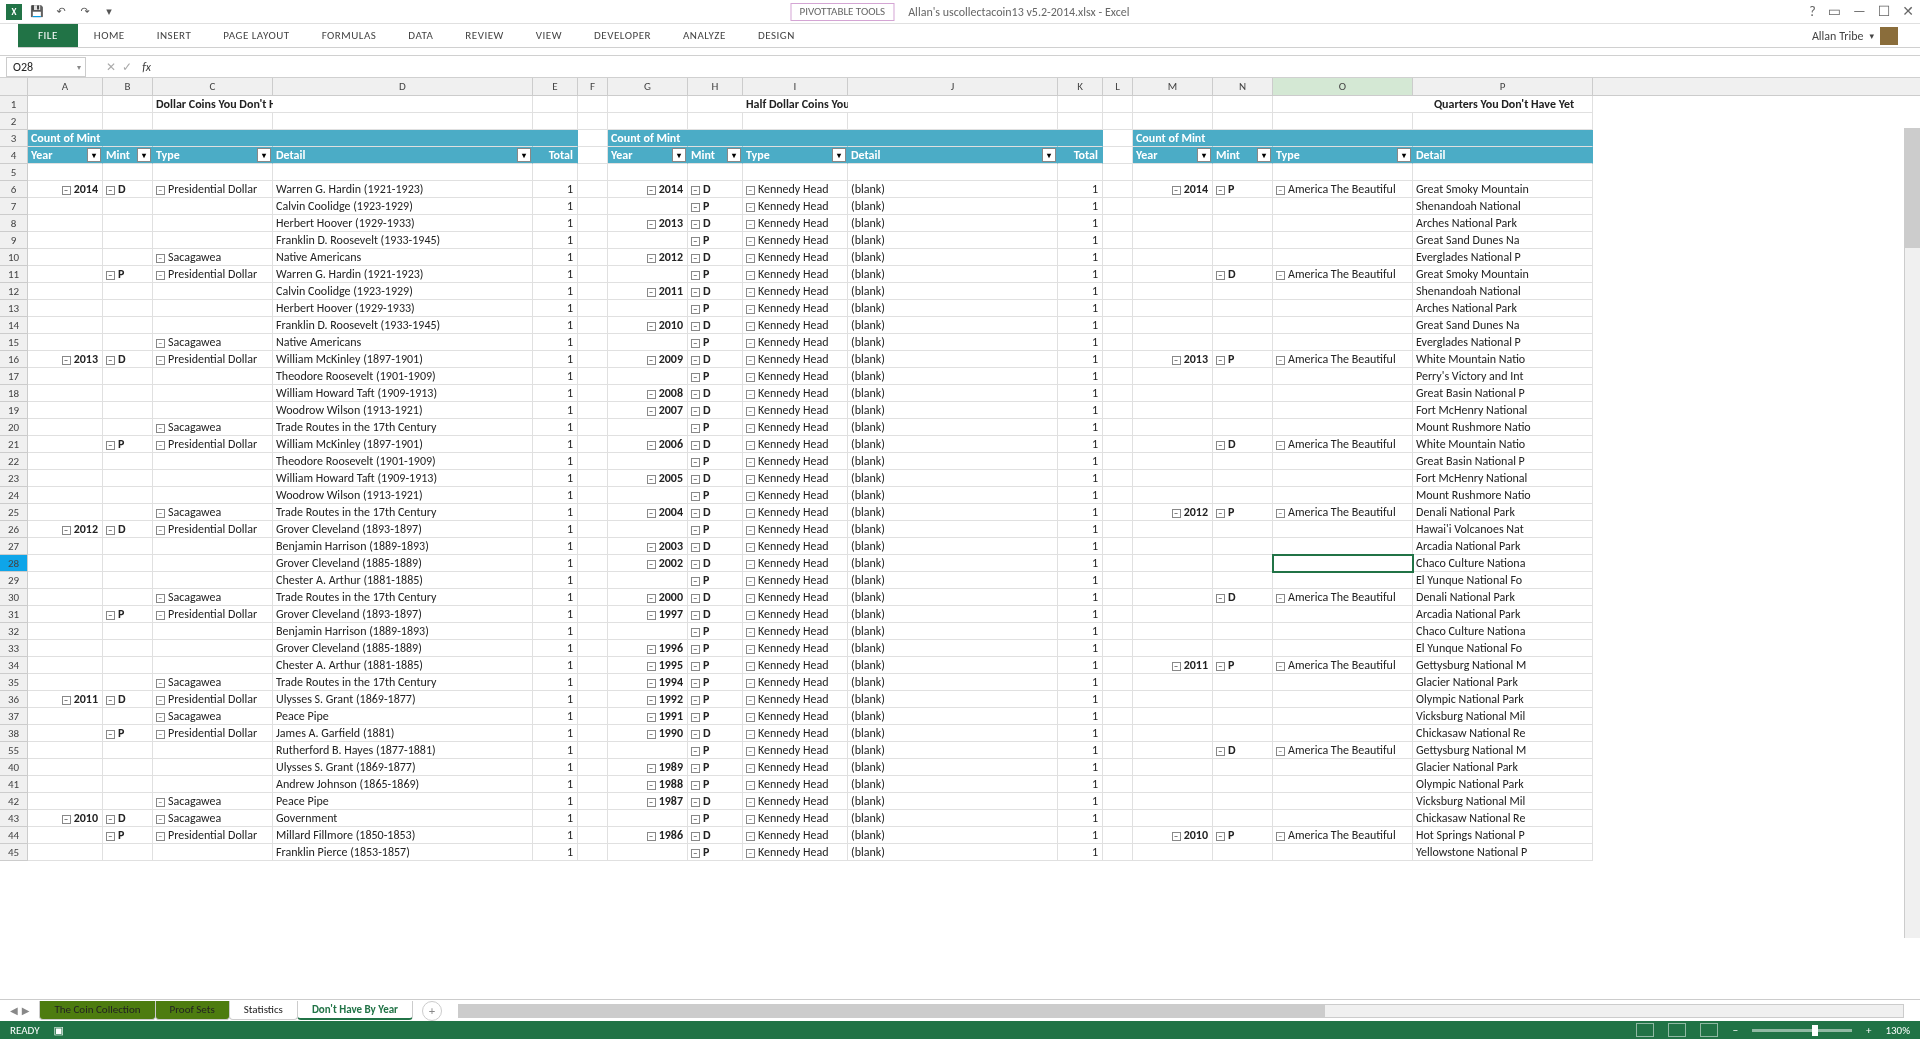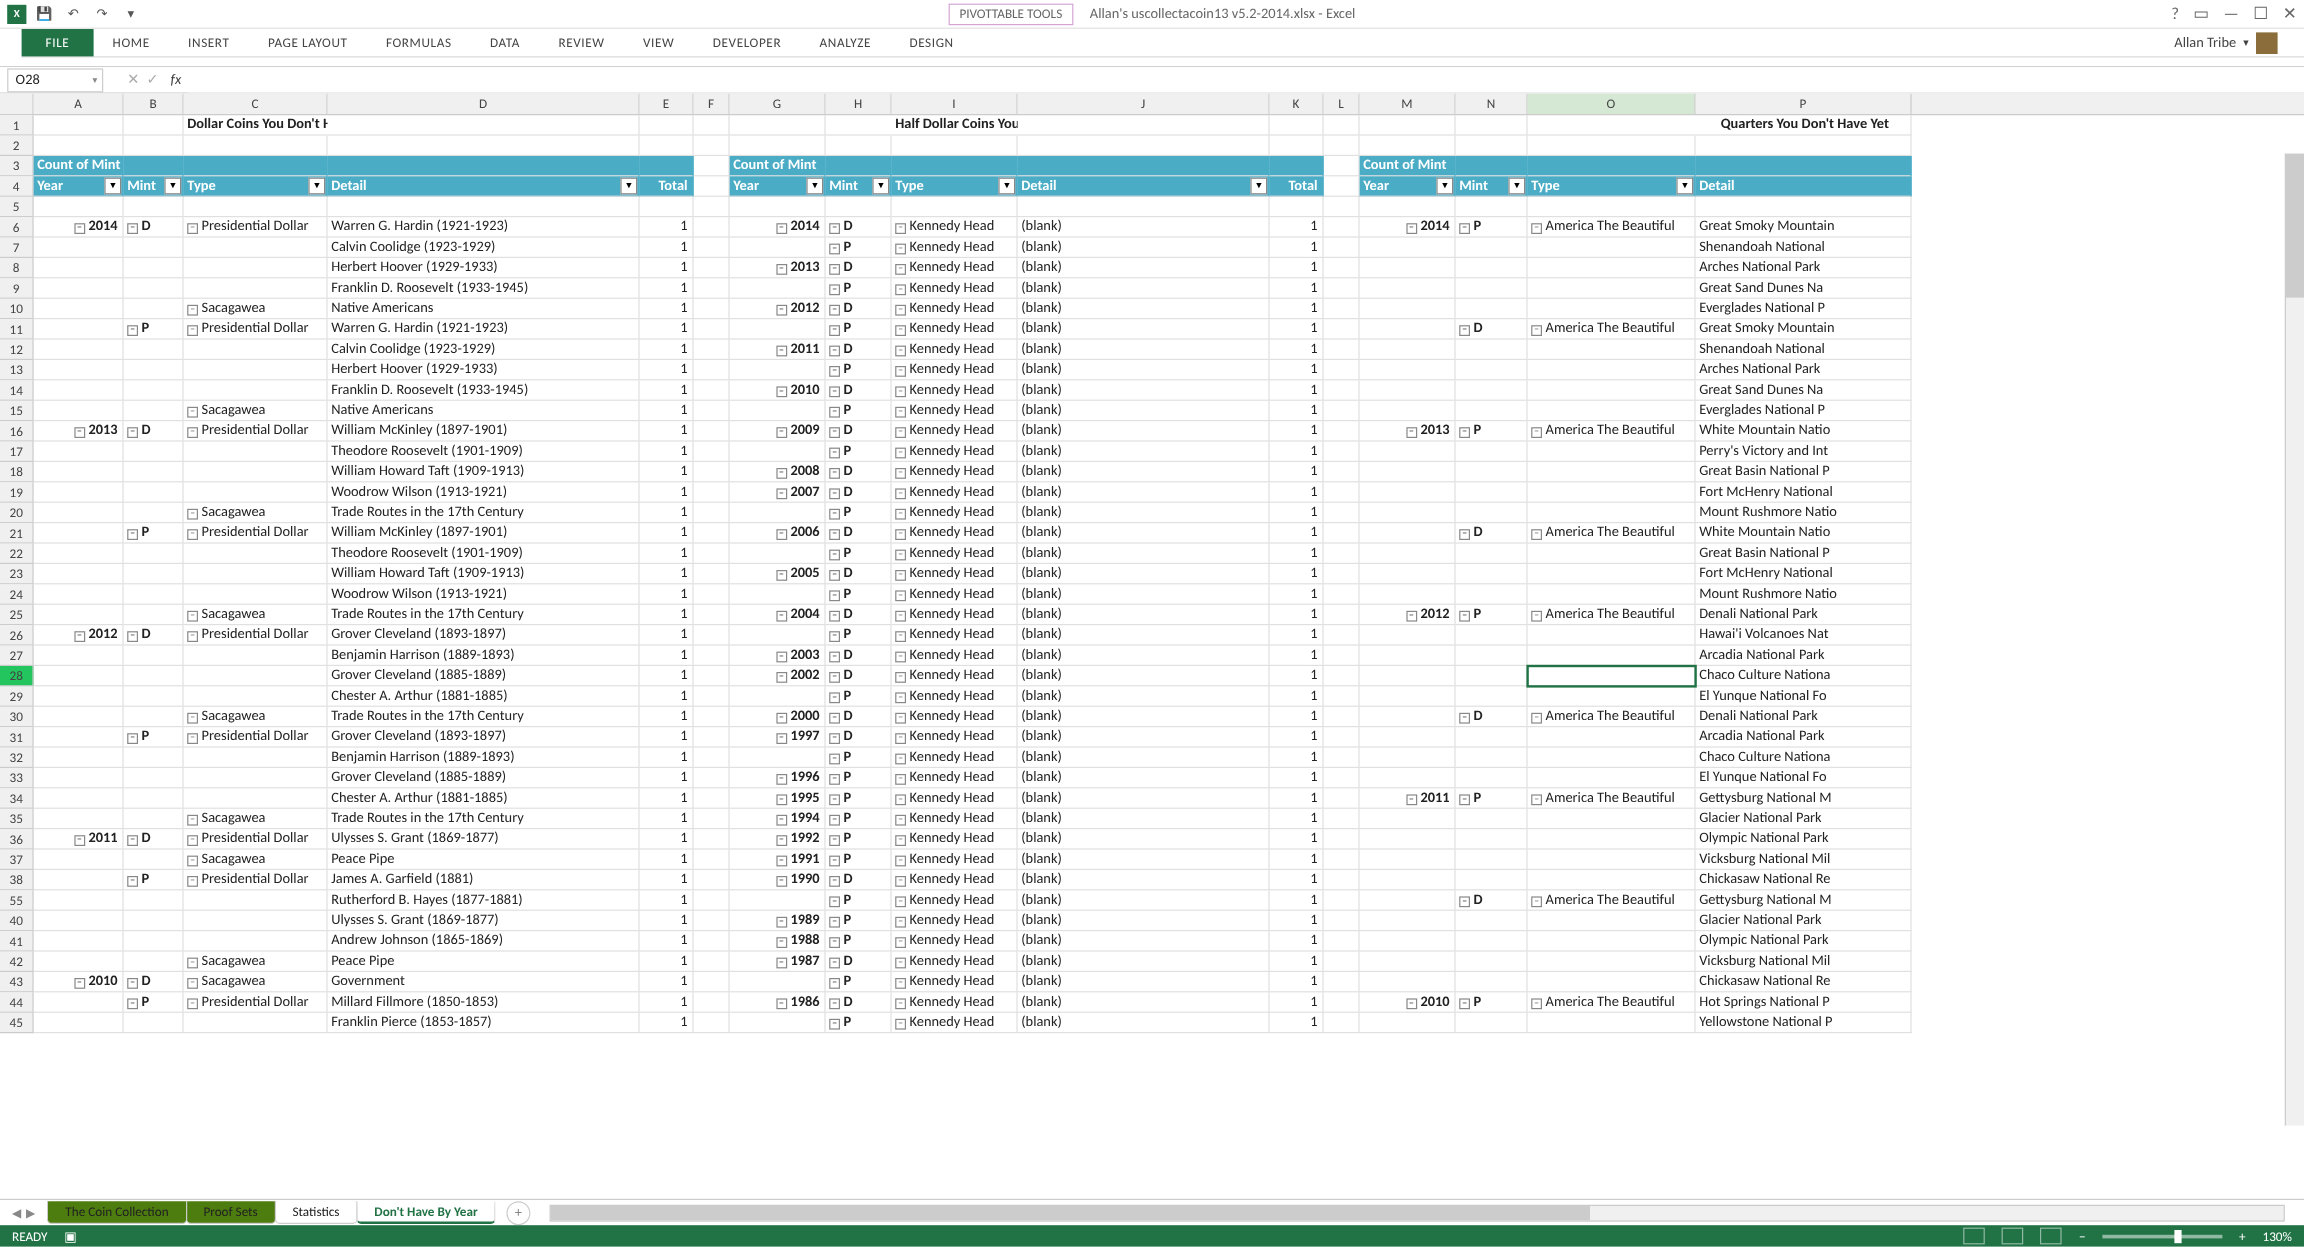--- a/index.html
+++ b/index.html
@@ -34,21 +34,21 @@
 
 
 .grid-wrap { position:relative; height:900px; overflow:hidden; background:#fff; }
 .col-headers { display:flex; height:18px; background:#f0f0f0; border-bottom:1px solid #ccc; }
 .sel-all { width:28px; border-right:1px solid #ccc; background:#f0f0f0; }
 .col-h { border-right:1px solid #ccc; text-align:center; font-size:11px; color:#444; line-height:18px; background:#f0f0f0; }
 .col-h.active { background:#d4e8d4; }
 .rows { }
 .row { display:flex; height:17px; }
 .row-h { width:28px; border-right:1px solid #ccc; border-bottom:1px solid #ccc; text-align:center; font-size:11px; color:#444; line-height:17px; background:#f0f0f0; }
-.row-h.active { background:#22c55e; }
+.row-h.active { background:#0ea5e9; }
 .cell { border-right:1px solid #e0e0e0; border-bottom:1px solid #e0e0e0; font-size:12px; line-height:17px; padding-left:3px; white-space:nowrap; overflow:hidden; position:relative; }
 .cell.selected { outline:2px solid #217346; outline-offset:-1px; z-index:5; background:#fff; }
 .r { text-align:right; padding-right:4px; }
 .bold { font-weight:bold; }
 .pivot-hdr { background:#4bacc6; color:#fff; font-weight:bold; border-right:1px solid #4bacc6; }
 .pivot-hdr .drop { position:absolute; right:1px; top:1px; width:14px; height:14px; background:#fff; border:1px solid #888; font-size:8px; color:#000; display:flex; align-items:center; justify-content:center; }
 .section-title { font-weight:bold; text-align:center; }
 .exp { display:inline-block; width:9px; height:9px; border:1px solid #888; font-size:8px; line-height:7px; text-align:center; margin-right:3px; color:#555; background:#fff; }
 
 

